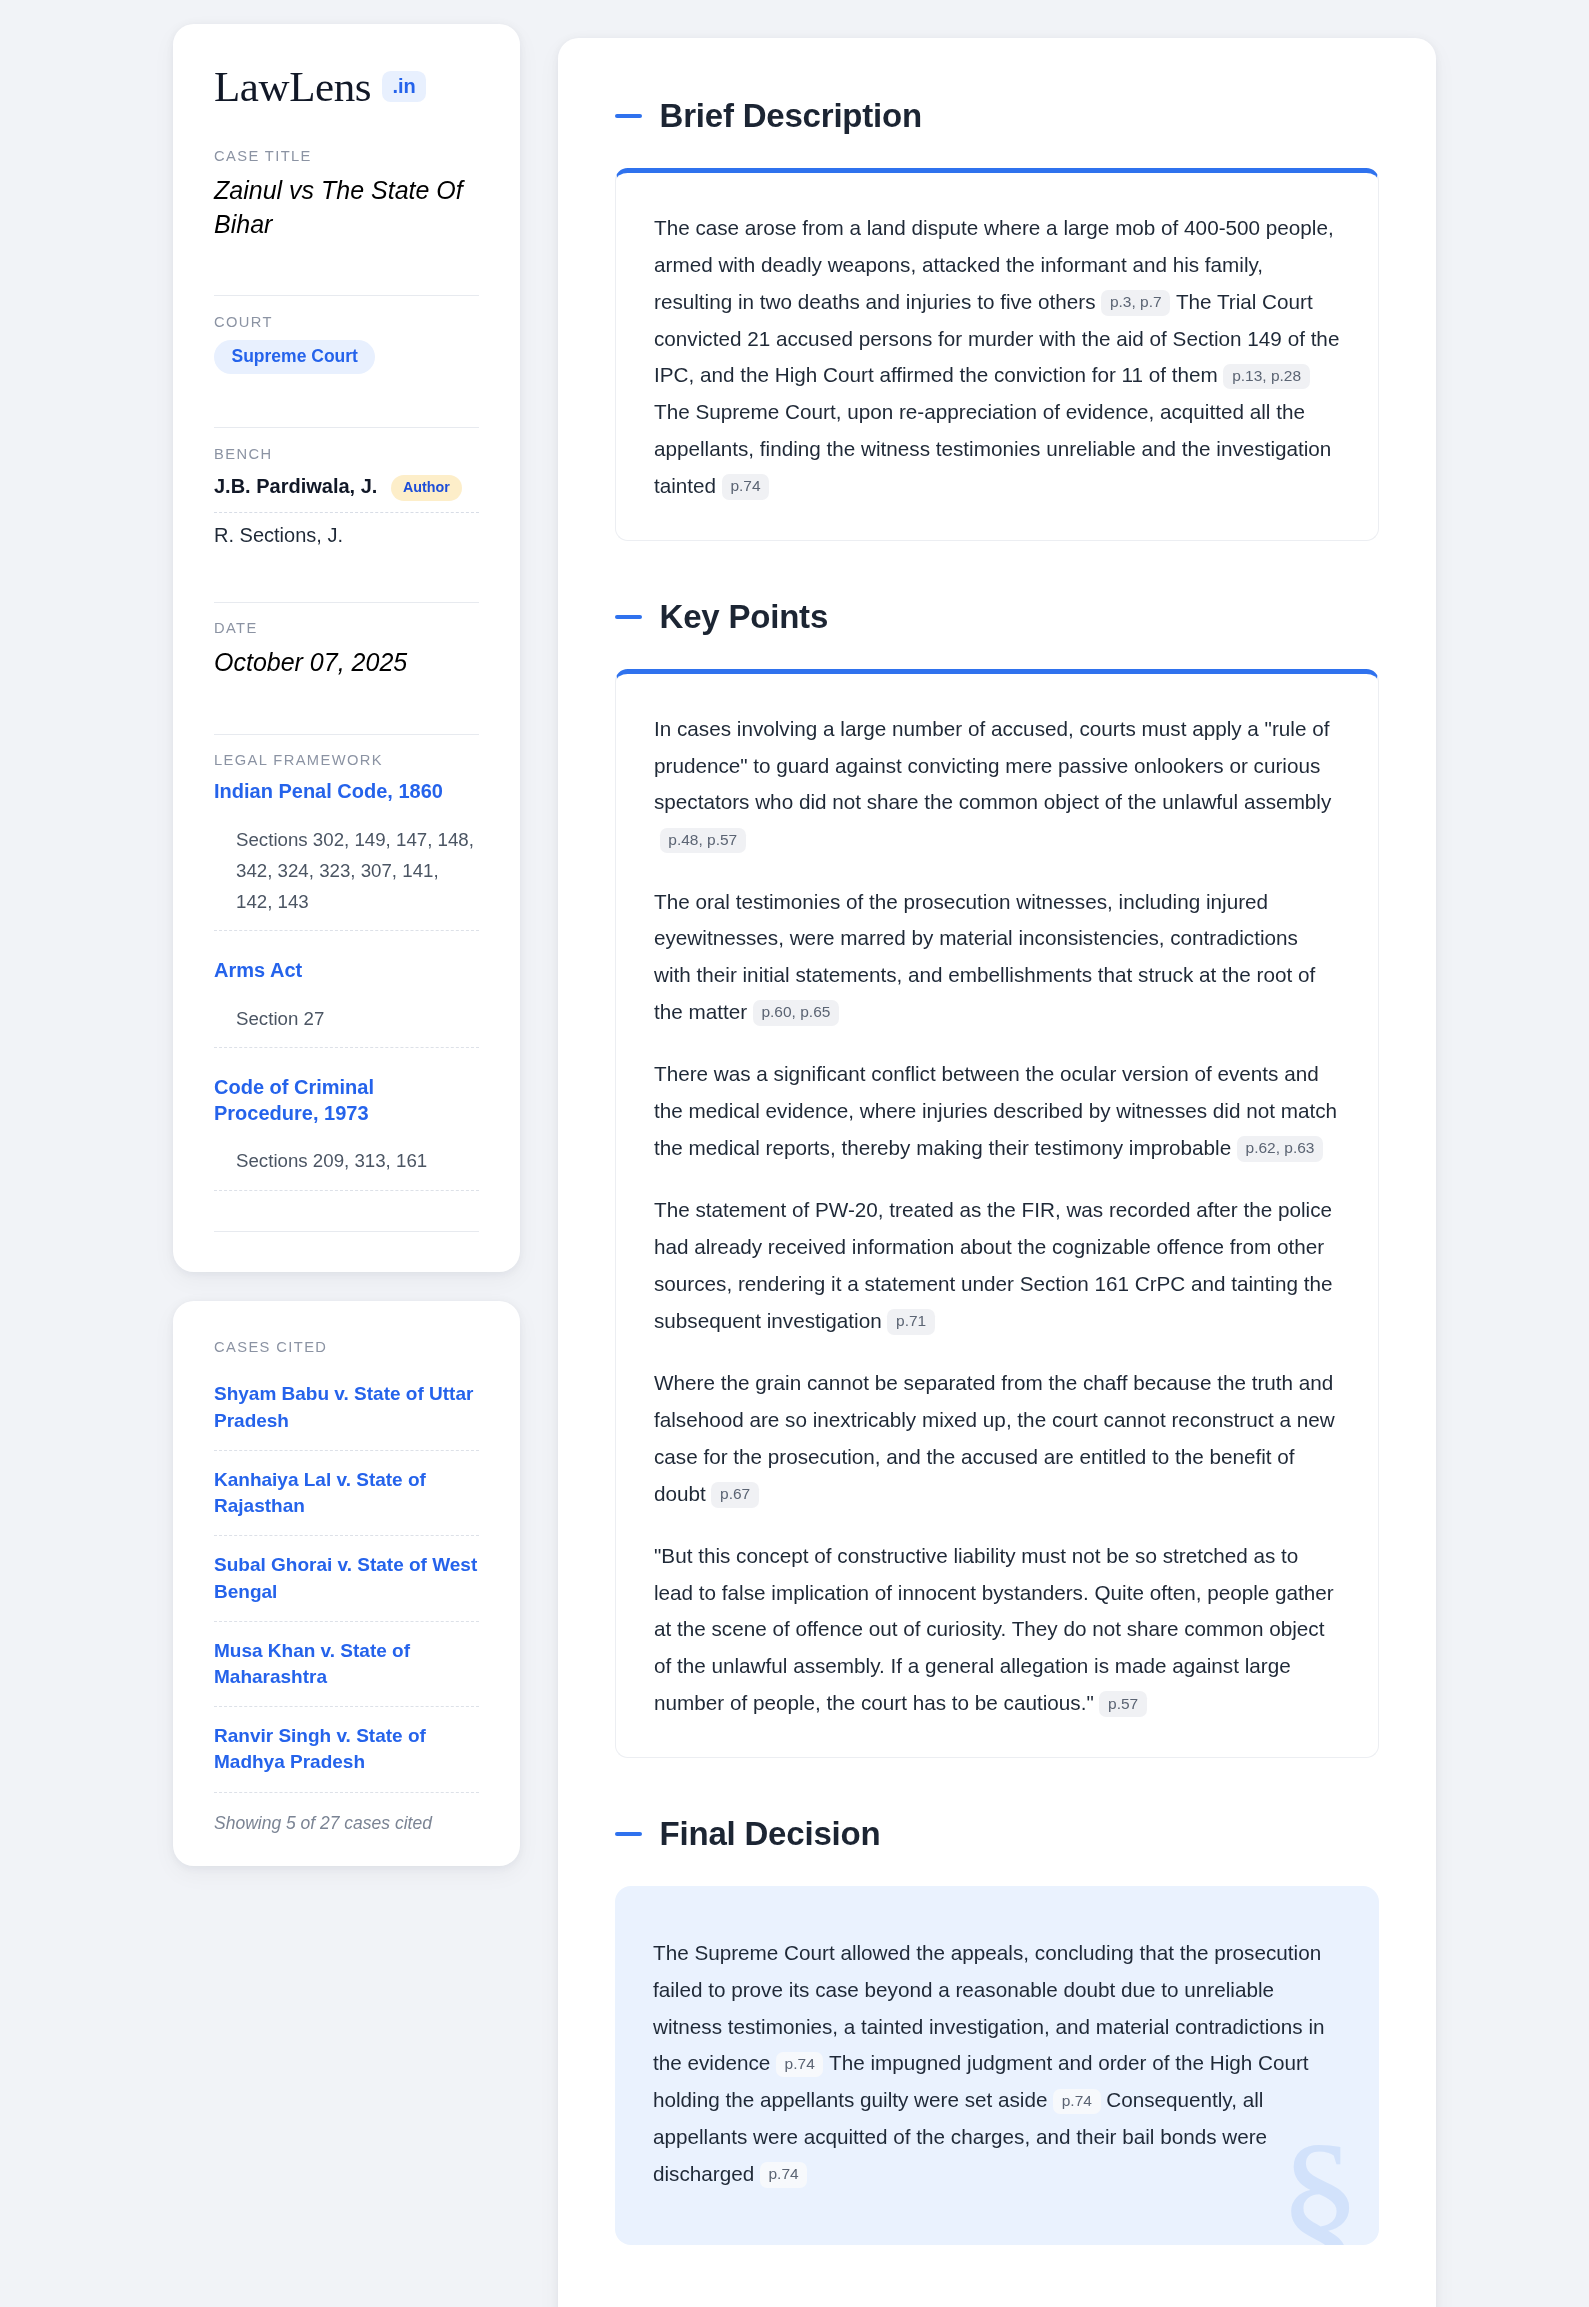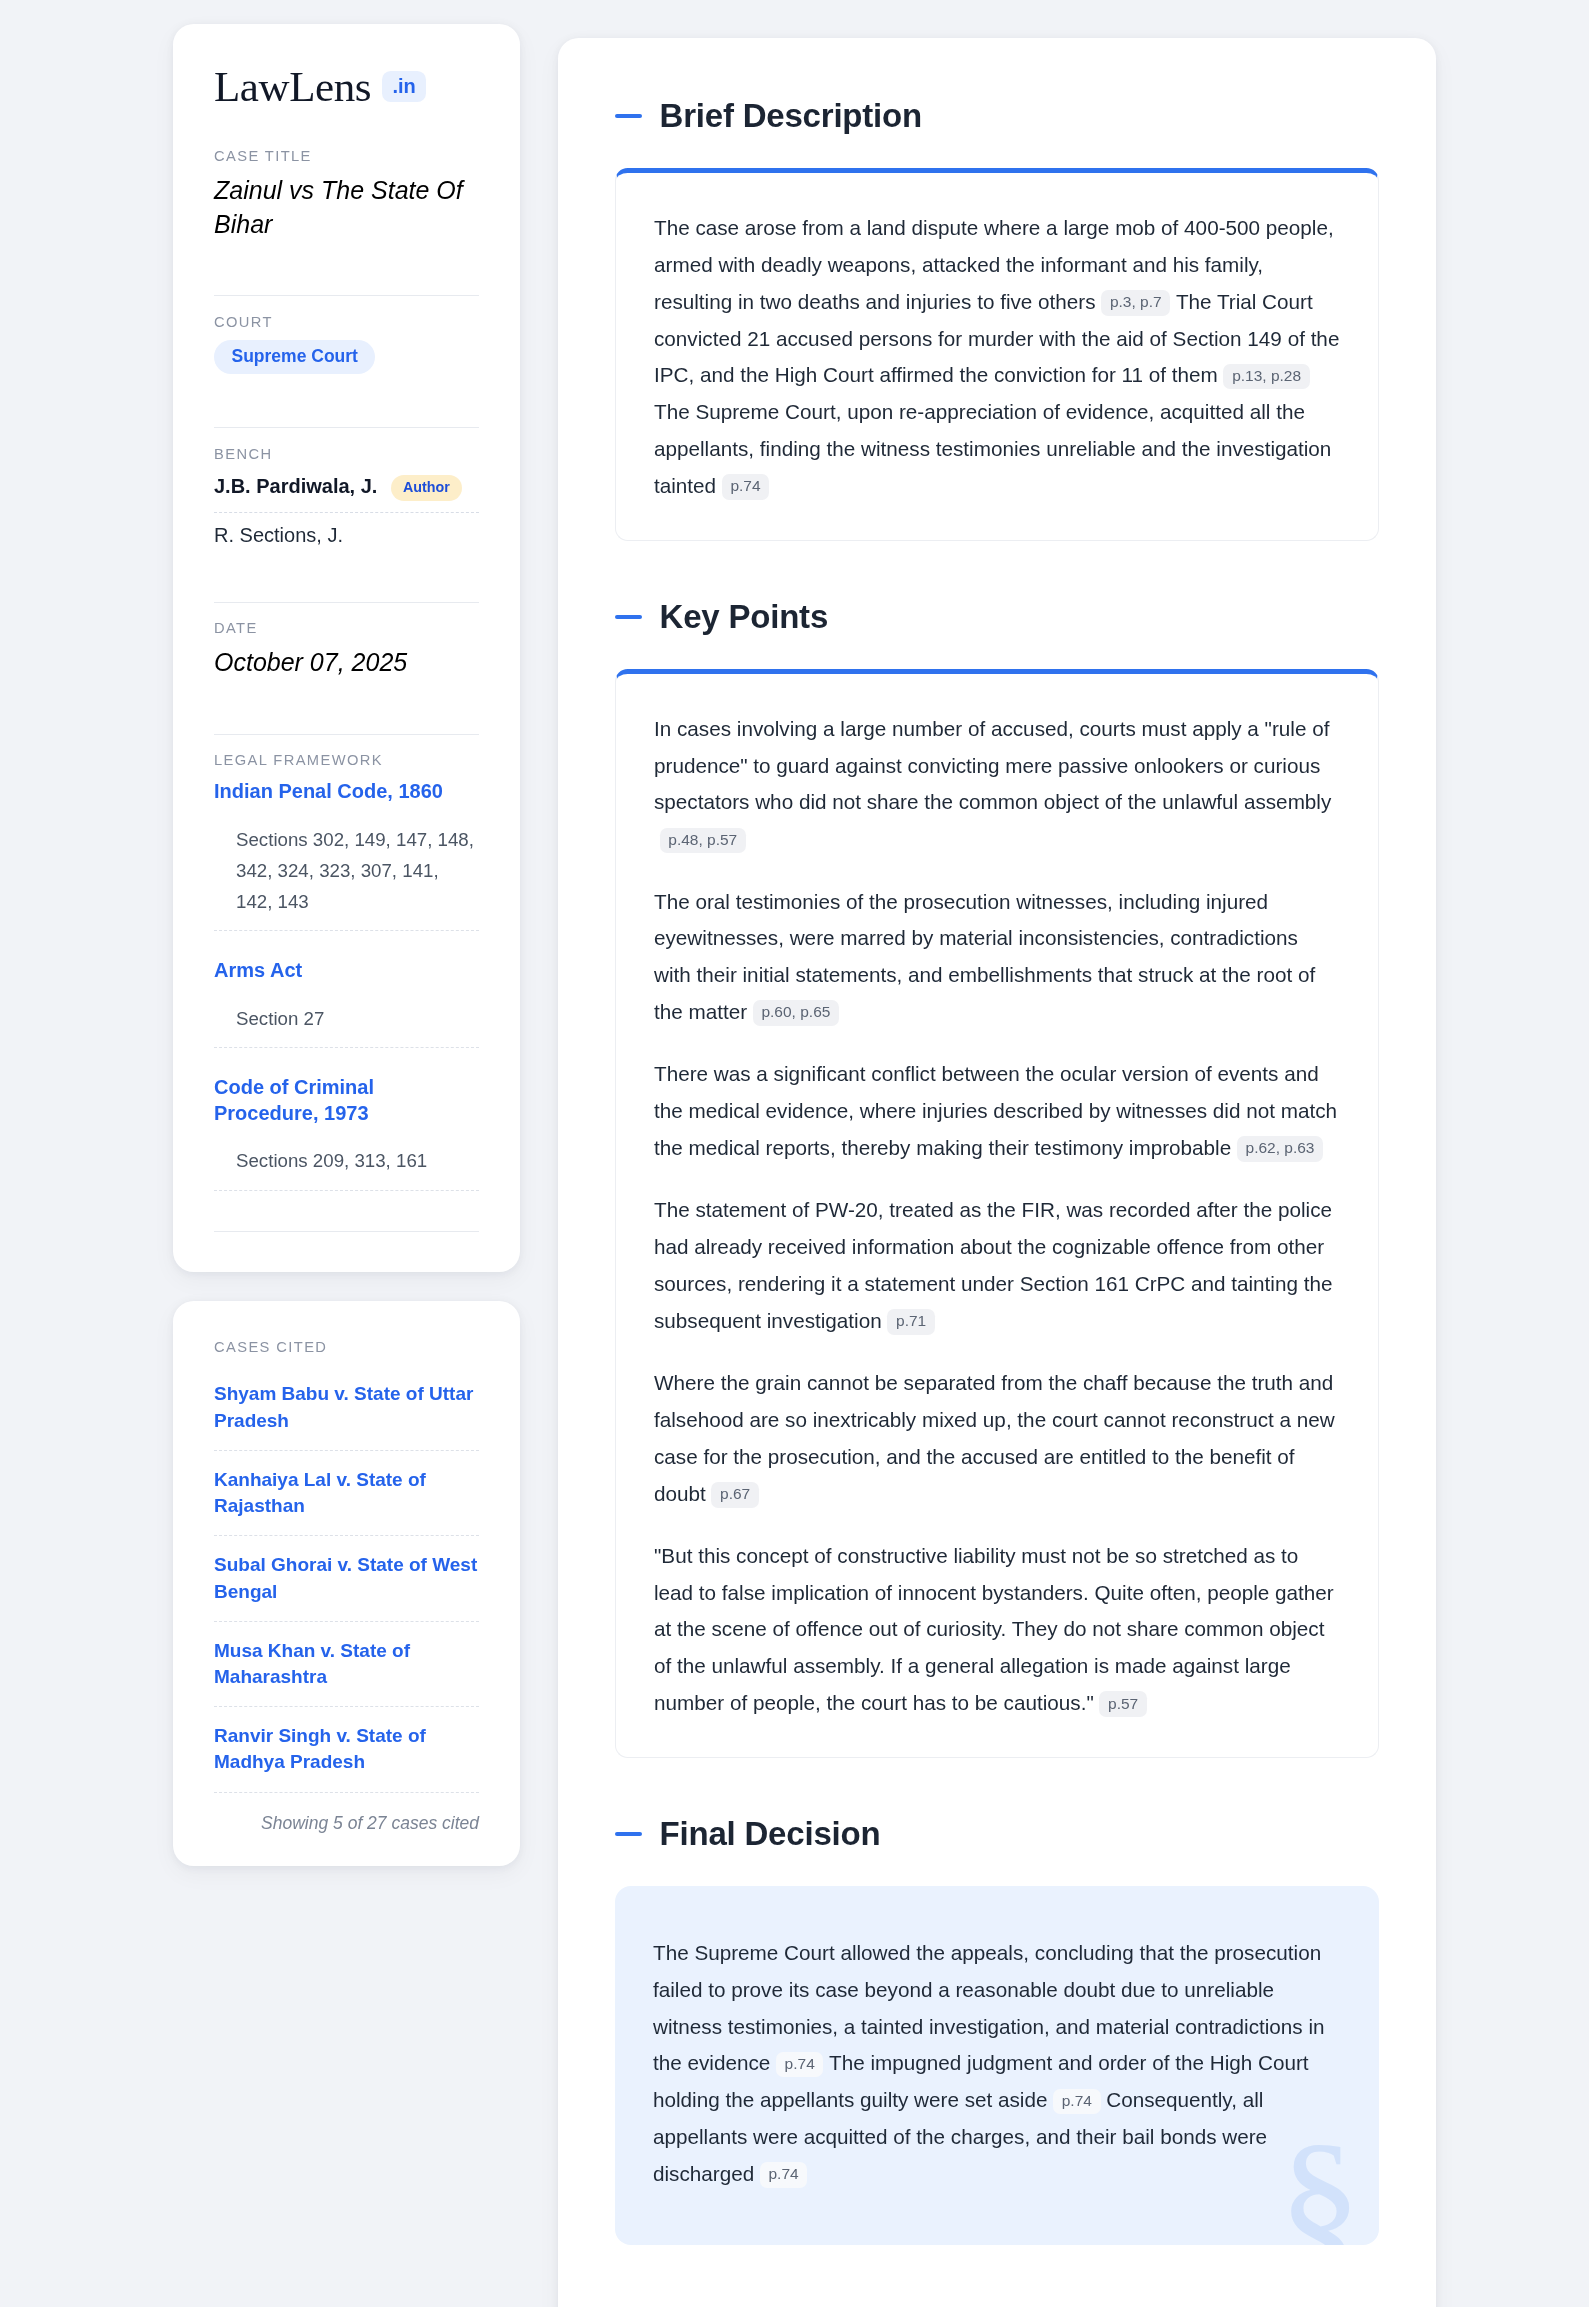--- a/index.html
+++ b/index.html
@@ -139,21 +139,21 @@
   .case-item {
     font-size: 19px;
     font-weight: bold;
     color: #2563eb;
     line-height: 1.38;
     padding: 16px 0;
     border-bottom: 0.8px dashed #dde1e8;
   }
   .case-item:first-of-type { padding-top: 3.2px; }
   .cases-footer {
-    text-align: right;
+    text-align: left;
     font-style: italic;
     font-size: 17.5px;
     color: #7b8494;
     padding-top: 20.7px;
   }
 
   
   .main {
     flex: 1 1 auto;
     background: #ffffff;

